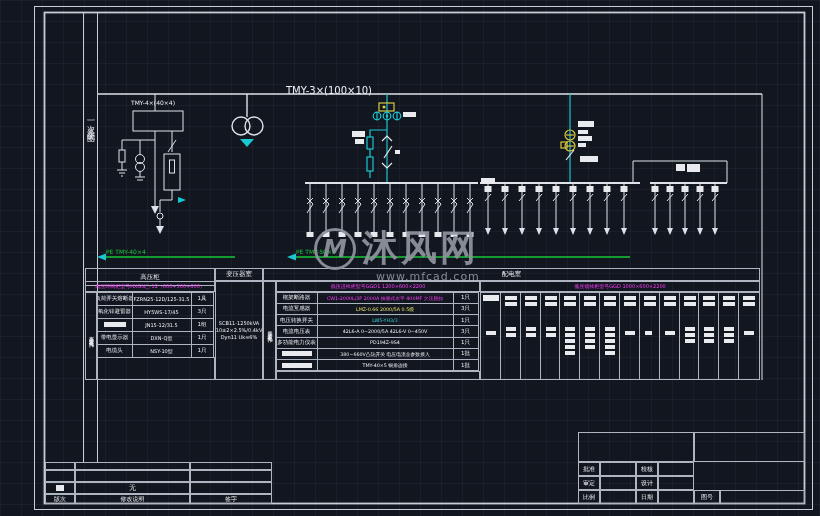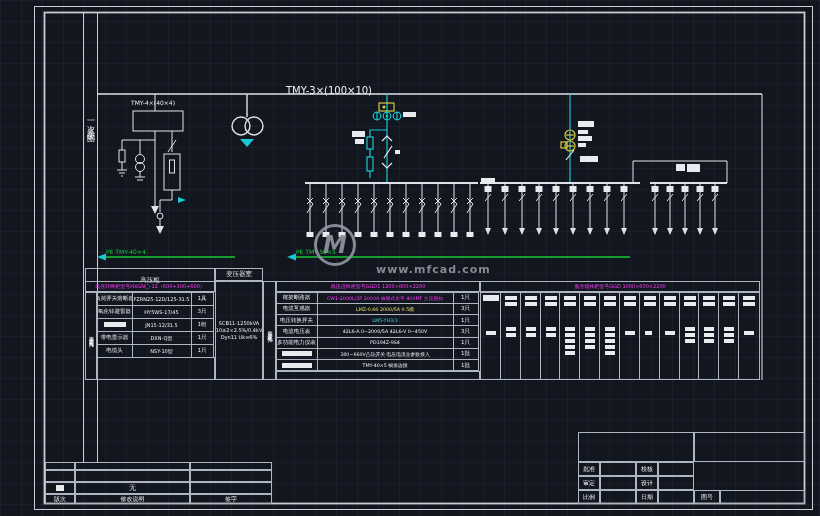--- a/index.html
+++ b/index.html
@@ -34,21 +34,21 @@
 
 .tblock{position:absolute;left:578px;top:432px;width:227px;height:72px;z-index:4;font-size:6px}
 .rtable{position:absolute;left:45px;top:462px;width:227px;height:42px;z-index:4;font-size:6px}
 .sq{background:#e8eaee;width:8px;height:6px}
 
 .watermark{position:absolute;left:314px;top:224px;z-index:9;color:#8f949e;opacity:.92}
 .wm-row{display:flex;align-items:center}
 .wm-logo{position:relative;width:42px;height:42px;border:3.5px solid #8f949e;border-radius:50%;display:flex;align-items:center;justify-content:center;margin-right:6px}
 .wm-logo b{font-size:24px;font-style:italic;color:#8f949e}
 .wm-brand{font-size:36px;font-weight:bold;letter-spacing:3px}
-.wm-url{font-size:11px;font-weight:bold;margin:-3px 0 0 62px;letter-spacing:1px}
+.wm-url{font-size:11px;font-weight:normal;margin:-3px 0 0 62px;letter-spacing:1px}
 </style>
 </head>
 <body>
 
 <div class="canvas">
 
 <svg class="draw" width="820" height="516" viewBox="0 0 820 516">
   <defs>
     <g id="fd1" stroke="#dfe3e9" stroke-width="1" fill="none">
       <line x1="0" y1="0" x2="0" y2="49"></line>
@@ -207,21 +207,21 @@
 </svg>
 
 <span class="lbl" style="left:131px;top:100px">TMY-4×(40×4)</span>
 <span class="lbl" style="left:286px;top:85px;font-size:10px">TMY-3×(100×10)</span>
 <span class="lbl green" style="left:106px;top:249px">PE TMY-40×4</span>
 <span class="lbl green" style="left:296px;top:249px">PE TMY-50×5</span>
 <span class="vlabel" style="left:84px;top:116px;font-size:8px;letter-spacing:3px">一次系统图</span>
 
 <div class="tables">
 
-  <div class="cell hd" style="left:0;top:0;width:130px;height:24px">
+  <div class="cell hd" style="left:0;top:0;width:130px;height:18px">
         <span>高压柜</span>
       </div>
   <div class="cell mag" style="left:0;top:13px;width:130px;height:11px;font-size:5px">
         <span>高压环网柜型号HXGN□-12（600+300+600）</span>
       </div>
   <div class="cell vcell" style="left:0;top:24px;width:12px;height:88px">
         <span>高压主要电气元件</span>
       </div>
   <div style="position:absolute;left:12px;top:24px;width:119px">
     <div class="trow">
@@ -256,20 +256,23 @@
 
   <div class="cell hd" style="left:130px;top:0;width:48px;height:13px">
         <span>变压器室</span>
       </div>
   <div class="cell" style="left:130px;top:13px;width:48px;height:99px;flex-direction:column;justify-content:center;font-size:5px;gap:2px">
     <span>SCB11-1250kVA</span>
     <span>10±2×2.5%/0.4kV</span>
     <span>Dyn11  Uk=6%</span>
   </div>
 
+  <div class="cell hd" style="left:178px;top:0;width:497px;height:13px">
+        <span>配电室</span>
+      </div>
 
   <div class="cell vcell" style="left:178px;top:13px;width:13px;height:99px">
         <span>低压主要电气元件</span>
       </div>
   <div class="cell mag" style="left:191px;top:13px;width:204px;height:11px;font-size:5px">
         <span>低压进线柜型号GGD1  1200×600×2200</span>
       </div>
   <div style="position:absolute;left:191px;top:24px;width:205px">
     <div class="lvrow">
       <div class="tc lv-name">框架断路器</div>
@@ -469,17 +472,18 @@
   <div class="cell" style="left:145px;top:32px;width:82px;height:10px">
         <span>签字</span>
       </div>
 </div>
 
 <div class="watermark">
   <div class="wm-row">
     <span class="wm-logo">
           <b>M</b>
         </span>
+    <span class="wm-brand">沐风网</span>
   </div>
   <div class="wm-url">www.mfcad.com</div>
 </div>
 
 </div>
 
 </body></html>

